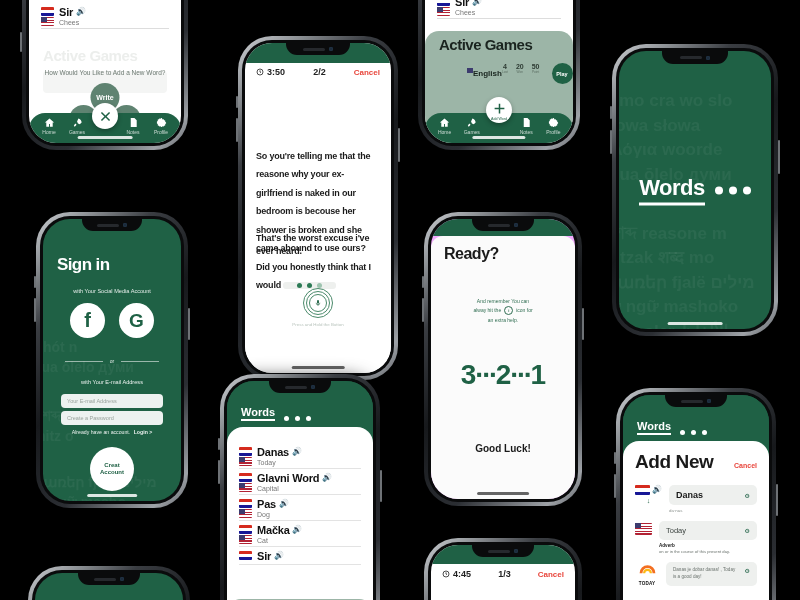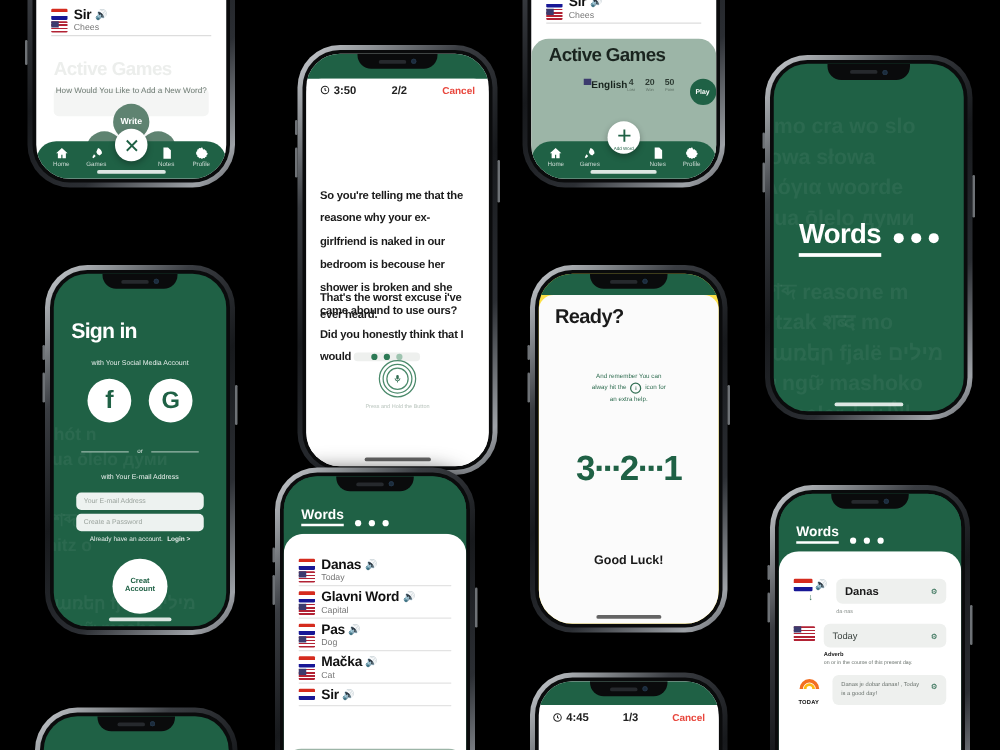--- a/index.html
+++ b/index.html
@@ -228,21 +228,21 @@
                   <span class="spk">🔊</span>
                 </div>
             <div class="wsub">Chees</div>
           </div>
         </div>
       </div>
 
       <div style="position:absolute;top:150px;left:0;right:0;bottom:0;background:#9cb5a7;border-radius:14px 14px 0 0;"></div>
       <div style="position:absolute;top:155px;left:14px;font-size:15px;font-weight:700;color:#1a241f;letter-spacing:-.5px;">Active Games</div>
 
-      <div style="position:absolute;top:182px;left:14px;right:12px;display:flex;align-items:flex-start;padding-left:28px;">
+      <div style="position:absolute;top:182px;left:14px;right:12px;display:flex;align-items:center;padding-left:28px;">
         <span class="flag us" style="width:16px;height:11px;"></span>
         <span style="font-size:8px;font-weight:700;color:#18241e;margin-left:6px;">English</span>
         <span style="margin-left:auto;display:flex;gap:8px;align-items:flex-start;">
           <span style="text-align:center;display:block;">
             <b style="font-size:7px;color:#2d3b33;display:block;">4</b>
             <i style="font-size:3.2px;font-style:normal;color:#5d6f64;display:block;">Lost</i>
               </span>
           <span style="text-align:center;display:block;">
             <b style="font-size:7px;color:#2d3b33;display:block;">20</b>
             <i style="font-size:3.2px;font-style:normal;color:#5d6f64;display:block;">Won</i>
@@ -484,21 +484,21 @@
 
     </div>
       </div>
     <div class="btn-side" style="left:-2px;top:64px;width:2px;height:12px;"></div>
     <div class="btn-side" style="left:-2px;top:86px;width:2px;height:24px;"></div>
     <div class="btn-side" style="right:-2px;top:96px;width:2px;height:32px;"></div>
   </div>
 
   <div class="phone" style="left:424px;top:212px;width:158px;height:294px;">
     <div class="bezel">
-        <div class="screen" style="background:#fde047;">
+        <div class="screen" style="background:#f0abfc;">
       <div style="position:absolute;top:0;left:0;right:0;height:17px;background:#1f6145;"></div>
       <div class="notch" style="width:62px;height:12px;">
             <span class="nspk"></span>
             <span class="ncam"></span>
           </div>
       <div style="position:absolute;top:17px;left:0;right:0;bottom:0;background:#fbfbfb;border-radius:12px 12px 0 0;"></div>
 
       <div style="position:absolute;top:26px;left:13px;font-size:16px;font-weight:700;color:#1a1a1a;letter-spacing:-.5px;">Ready?</div>
 
       <div style="position:absolute;top:78px;left:0;right:0;text-align:center;font-size:5px;color:#2f6d51;line-height:1.85;">
@@ -533,20 +533,24 @@
       <div class="wordsbar">
         <span class="wlabel">Words</span>
         <span class="dots">
               <i></i>
               <i></i>
               <i></i>
             </span>
       </div>
 
       <div class="sheet" style="top:46px;bottom:0;padding:10px 12px 0;box-sizing:border-box;">
+        <div style="display:flex;align-items:baseline;justify-content:space-between;">
+          <span class="sheet-title">Add New</span>
+          <span class="cancel" style="font-size:7px;">Cancel</span>
+        </div>
 
         <div style="display:flex;gap:7px;margin-top:12px;align-items:flex-start;">
           <div style="display:flex;flex-direction:column;align-items:center;gap:2px;">
             <span style="display:flex;align-items:center;gap:2px;">
               <span class="flag hr" style="width:15px;height:10px;"></span>
               <span class="spk">🔊</span>
             </span>
             <span style="font-size:7px;color:#1f6145;">↓</span>
           </div>
           <div style="flex:1;">

